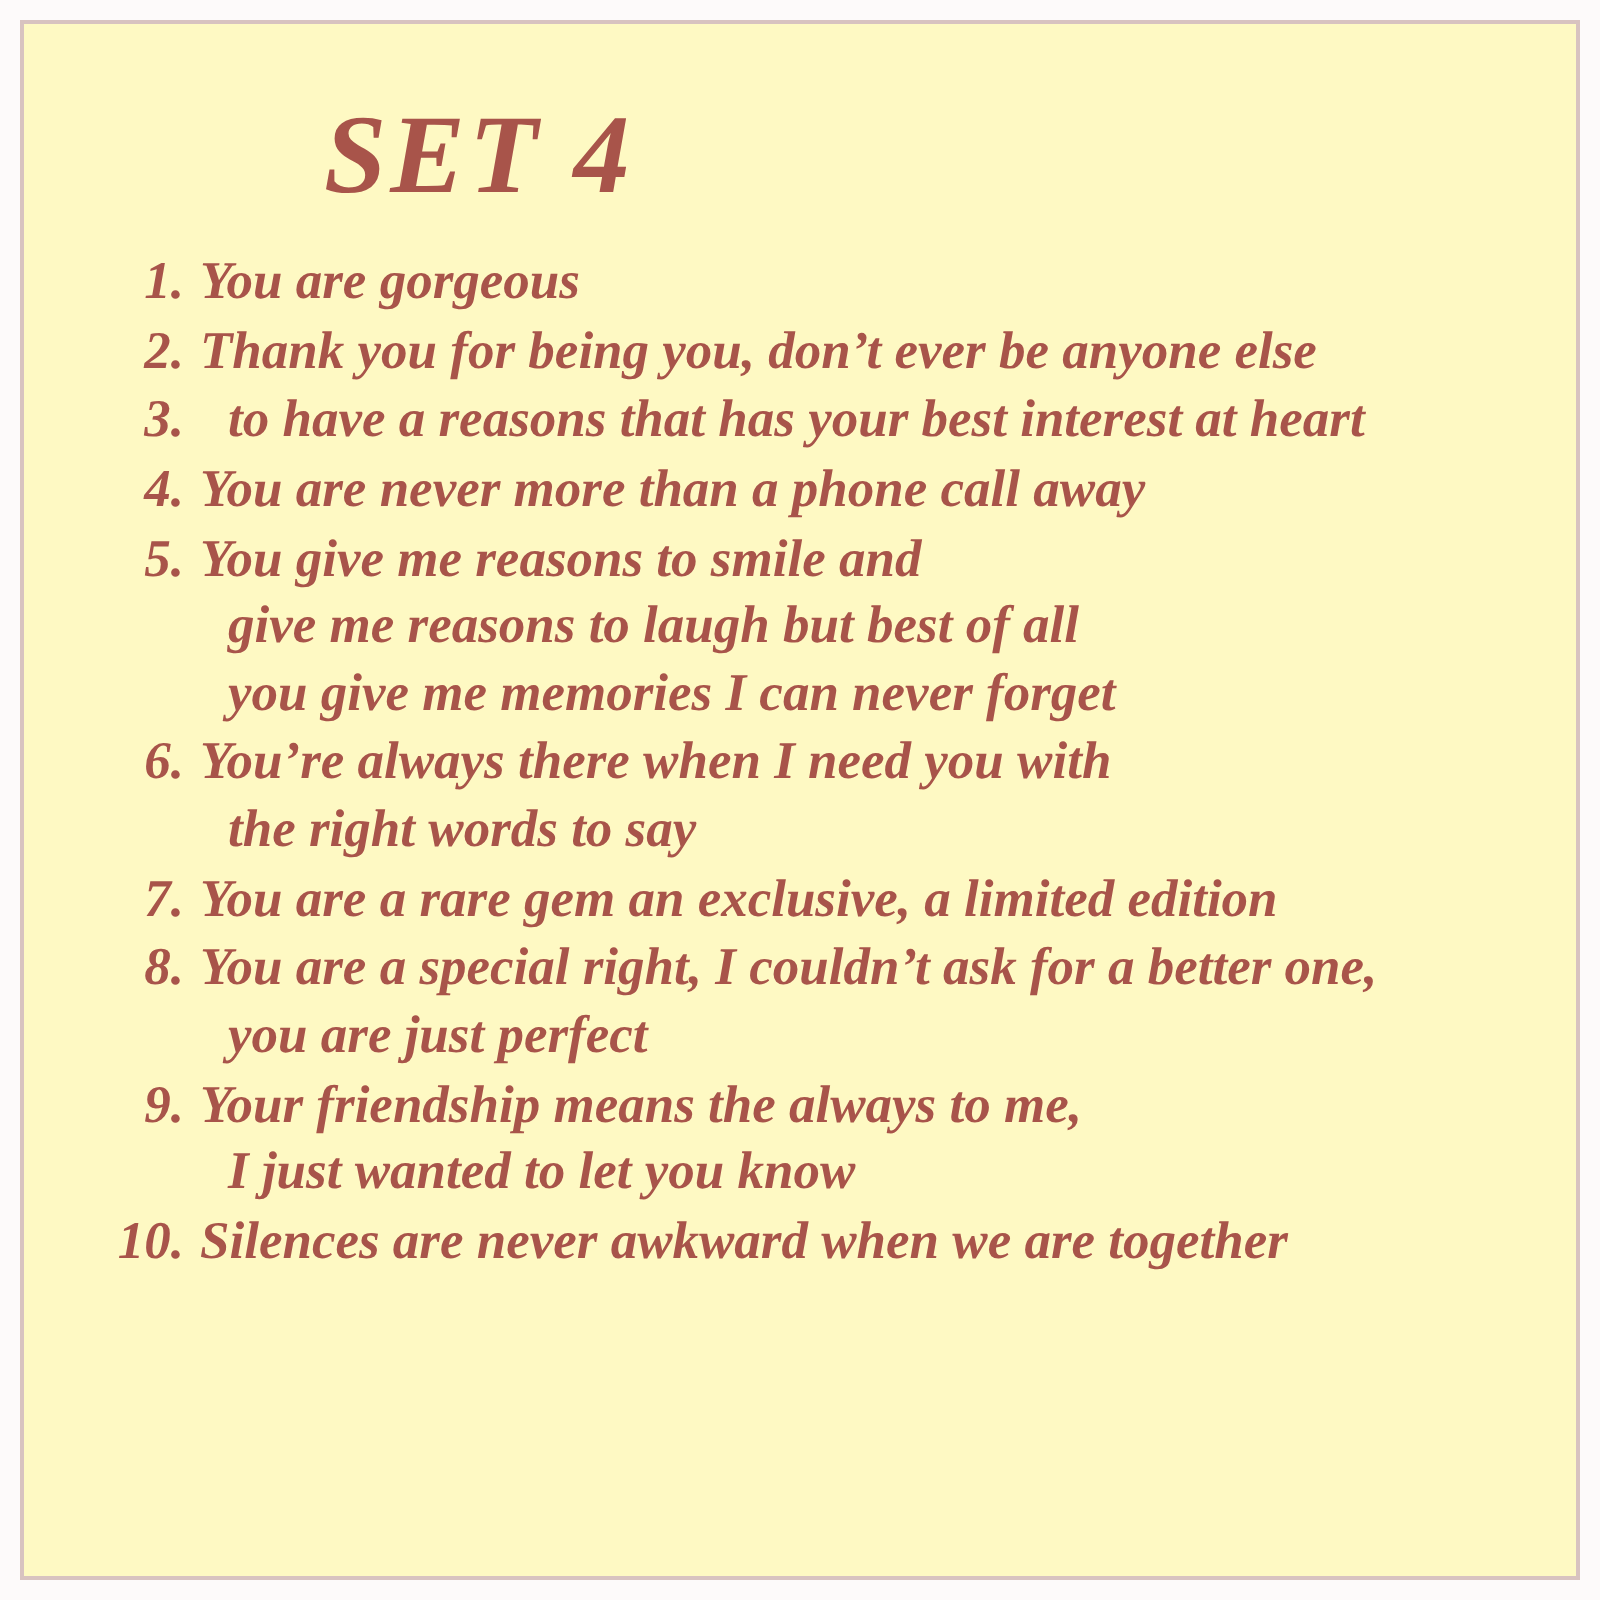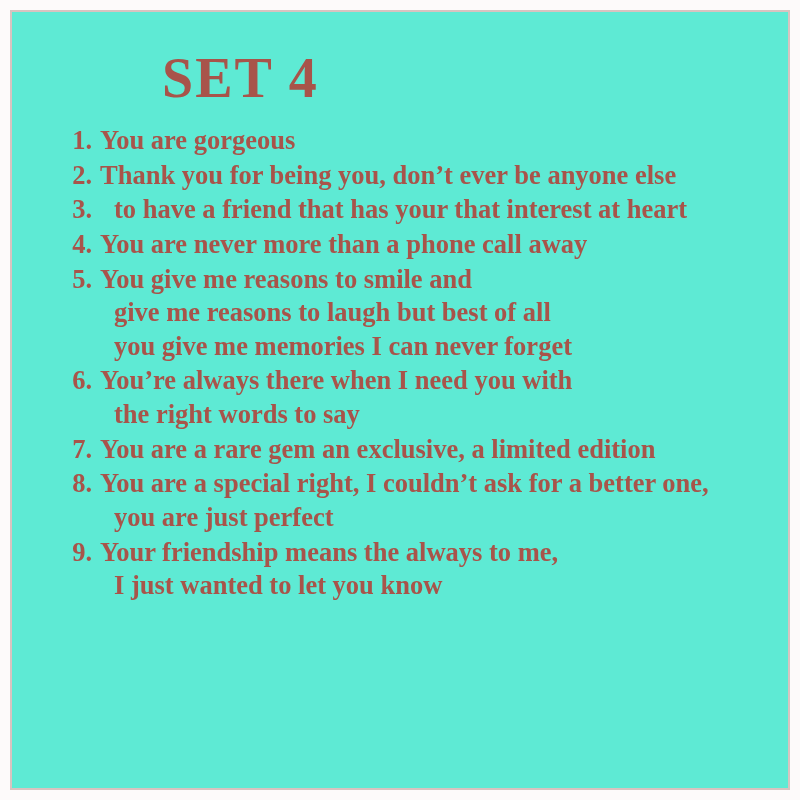--- a/index.html
+++ b/index.html
@@ -20,22 +20,23 @@
     background: #fdfafa;
     box-sizing: border-box;
   }
   #frame {
     position: absolute;
     left: 10px;
     top: 10px;
     right: 10px;
     bottom: 10px;
     border: 2px solid #d8c3c0;
-    background: #5eead4;
+    background: #fef9c3;
     box-sizing: border-box;
+    font-style: italic;
   }
   #content {
     position: absolute;
     left: 0;
     top: 0;
     width: 100%;
     height: 100%;
     box-sizing: border-box;
     padding: 38px 30px 20px 30px;
   }
@@ -99,21 +100,21 @@
           </li>
           <li>
             <span class="num">2.</span>
             <span class="lines">
               <span class="line">Thank you for being you, don’t ever be anyone else</span>
             </span>
           </li>
           <li>
             <span class="num">3.</span>
             <span class="lines">
-              <span class="line indent">to have a friend that has your that interest at heart</span>
+              <span class="line indent">to have a reasons that has your best interest at heart</span>
             </span>
           </li>
           <li>
             <span class="num">4.</span>
             <span class="lines">
               <span class="line">You are never more than a phone call away</span>
             </span>
           </li>
           <li>
             <span class="num">5.</span>
@@ -143,16 +144,22 @@
               <span class="line indent">you are just perfect</span>
             </span>
           </li>
           <li>
             <span class="num">9.</span>
             <span class="lines">
               <span class="line">Your friendship means the always to me,</span>
               <span class="line indent">I just wanted to let you know</span>
             </span>
           </li>
+          <li>
+            <span class="num">10.</span>
+            <span class="lines">
+              <span class="line">Silences are never awkward when we are together</span>
+            </span>
+          </li>
         </ol>
     </div>
   </div>
 </div>
 
 </body></html>

